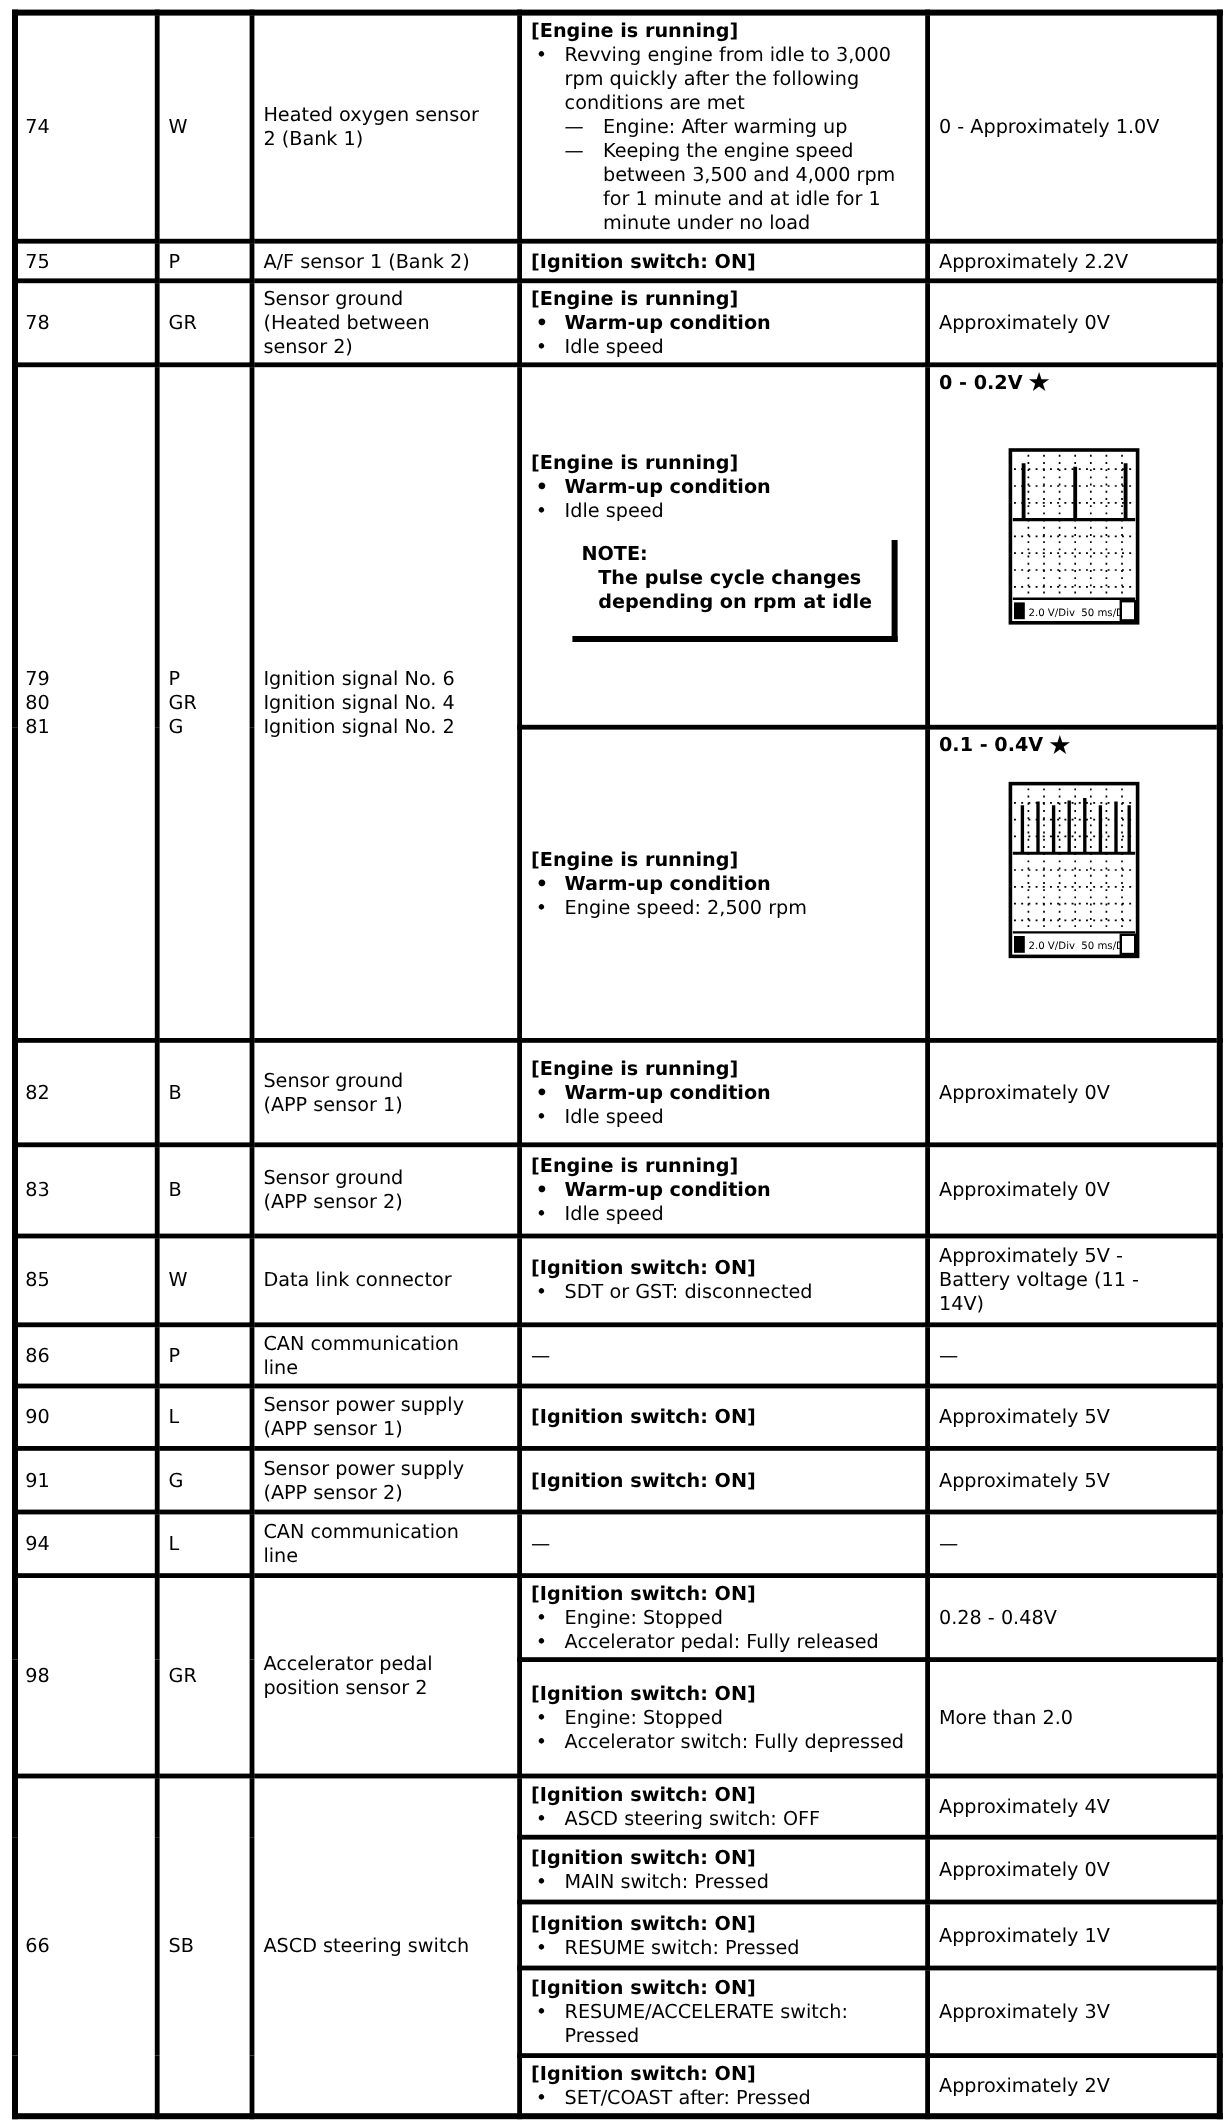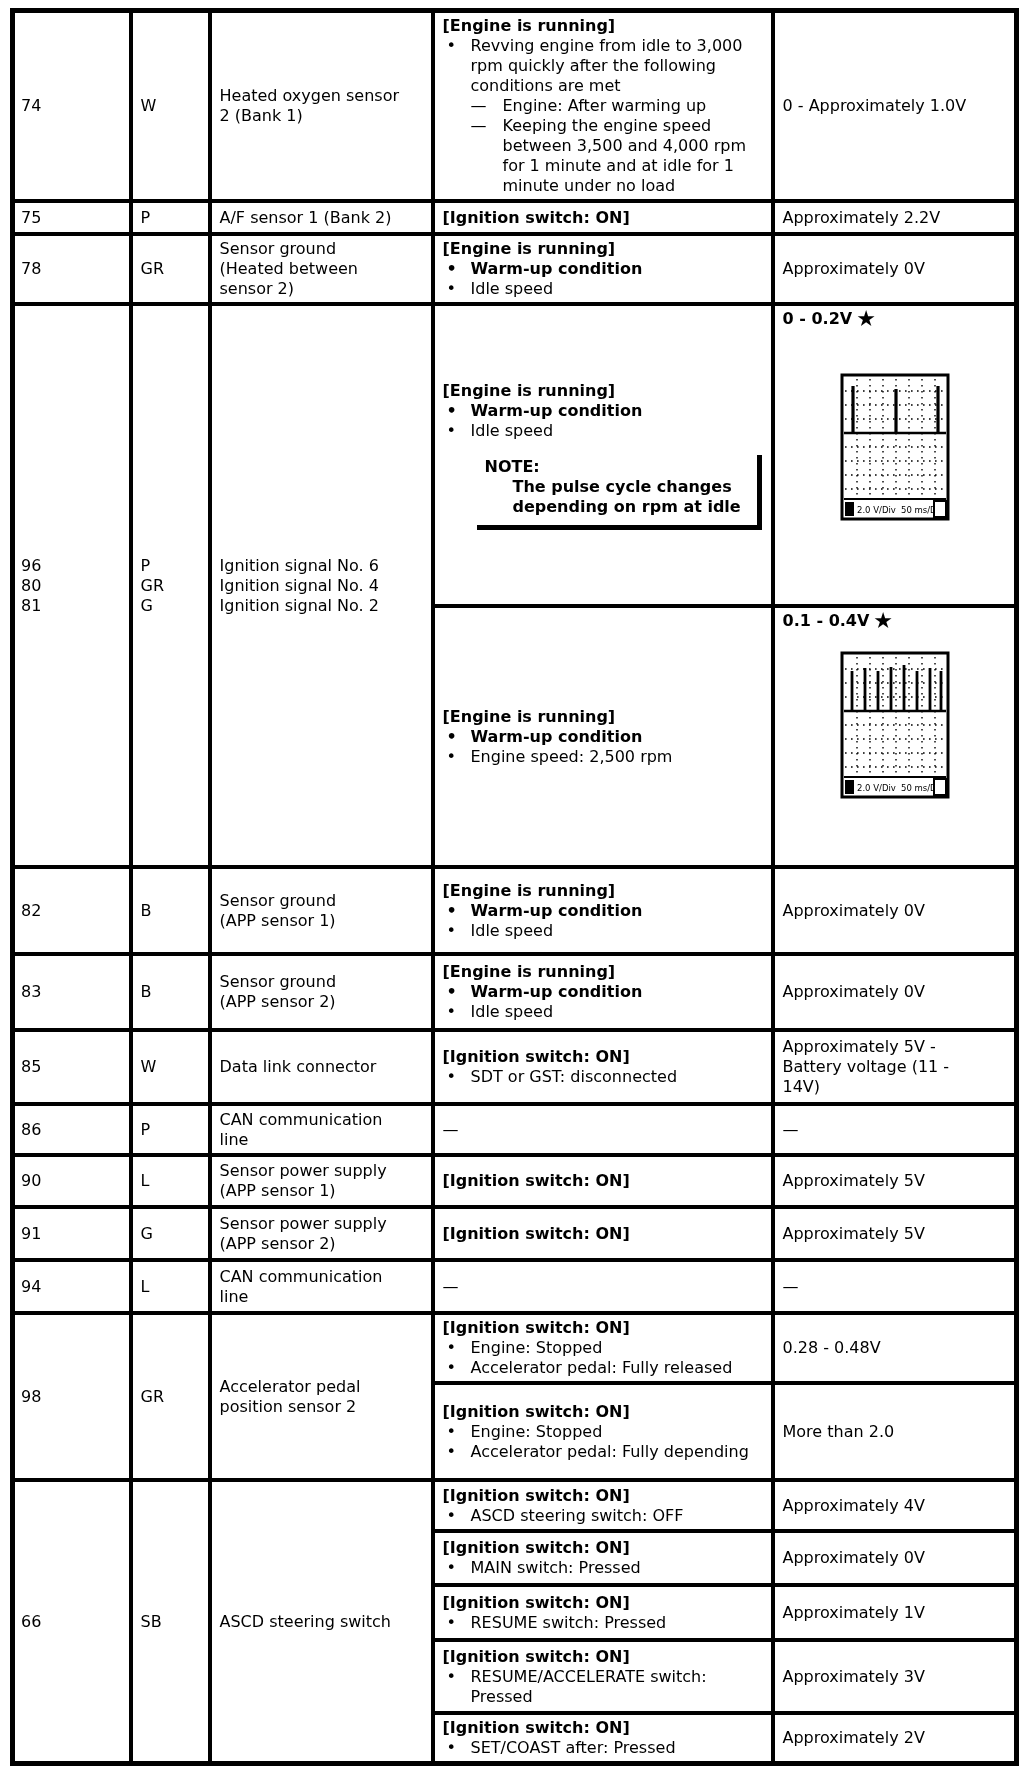--- a/index.html
+++ b/index.html
@@ -13,22 +13,22 @@
   td.cond{padding-left:8px;}
   td.val{padding-left:8px;}
   .c-head{font-weight:700;}
   .li{display:flex;}
   .li .mk{flex:0 0 24px;padding-left:4px;}
   .li .tx{flex:1 1 auto;}
   .li.dash{margin-left:24px;}
   .li.dash .mk{flex:0 0 32px;}
   .bold{font-weight:700;}
   .top{vertical-align:top;}
-  .note{margin:14px 0 0 34px;padding:2px 16px 8px 8px;border-right:5px solid #000;border-bottom:5px solid #000;width:max-content;font-weight:700;}
-  .note .nl{margin-left:28px;}
+  .note{margin:14px 0 0 34px;padding:2px 16px 18px 8px;border-right:5px solid #000;border-bottom:5px solid #000;width:max-content;font-weight:700;}
+  .note .nl{margin-left:14px;}
   .vline{white-space:nowrap;font-weight:bold;}
   .star{font-size:22px;margin-left:4px;vertical-align:-2px;line-height:0;}
   .scopewrap{text-align:center;}
   .scope1wrap{margin-top:44px;}
   .scope2wrap{margin-top:20px;}
   svg.scope{display:inline-block;}
   svg.scope text{font-family:"DejaVu Sans","Liberation Sans",sans-serif;font-size:8.5px;}
 </style>
 </head>
 <body>
@@ -98,21 +98,21 @@
       <div class="li">
               <span class="mk">•</span>
               <span class="tx">Idle speed</span>
             </div>
     </td>
     <td class="val"><span>Approximately 0V</span></td>
   </tr>
 
   <tr style="height:302px">
     <td class="term" rowspan="2">
-      <div>96</div>
+      <div>79</div>
       <div>80</div>
       <div>81</div>
     </td>
     <td class="wire" rowspan="2">
       <div>P</div>
       <div>GR</div>
       <div>G</div>
     </td>
     <td class="desc" rowspan="2">
       <div>Ignition signal No. 6</div>
@@ -359,21 +359,21 @@
 
   <tr style="height:97px">
     <td class="cond">
       <div class="c-head">[Ignition switch: ON]</div>
       <div class="li">
               <span class="mk">•</span>
               <span class="tx">Engine: Stopped</span>
             </div>
       <div class="li">
               <span class="mk">•</span>
-              <span class="tx">Accelerator pedal: Fully depending</span>
+              <span class="tx">Accelerator switch: Fully depressed</span>
             </div>
     </td>
     <td class="val"><span>More than 2.0</span></td>
   </tr>
 
   <tr style="height:51px">
     <td class="term" rowspan="5"><span>66</span></td>
     <td class="wire" rowspan="5"><span>SB</span></td>
     <td class="desc" rowspan="5">
             <div>ASCD steering switch</div>

